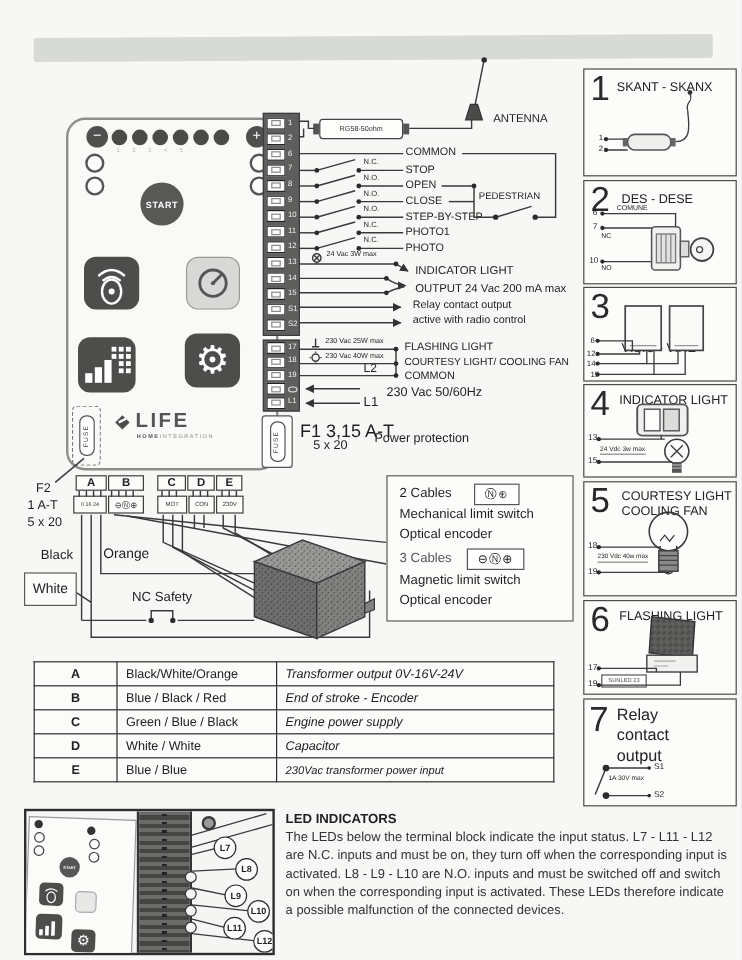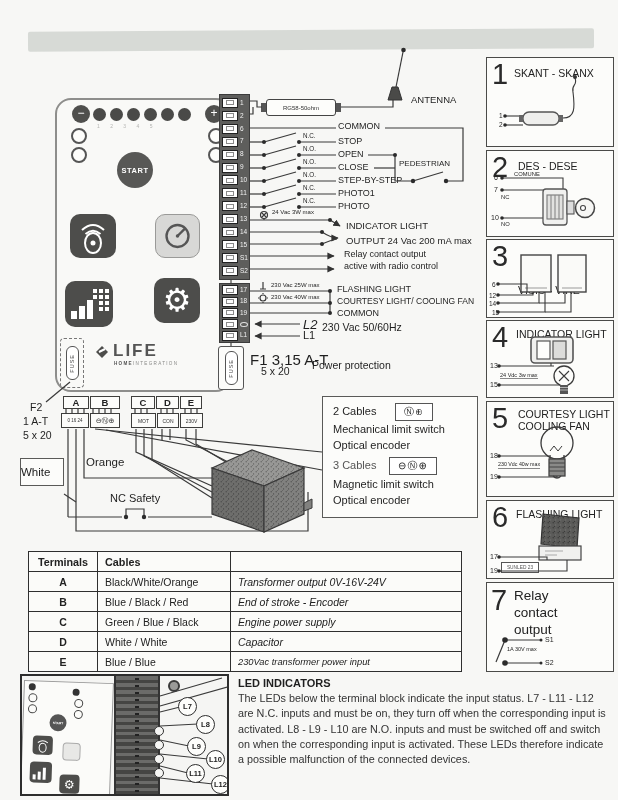--- a/index.html
+++ b/index.html
@@ -387,21 +387,21 @@
   <span class="lb" style="left:272px;top:209px;font-size:6px;">24 Vac 3W max</span>
   <span class="lb" style="left:346px;top:221px;font-size:9.5px;">INDICATOR LIGHT</span>
   <span class="lb" style="left:346px;top:236px;font-size:9.5px;">OUTPUT 24 Vac 200 mA max</span>
   <span class="lb" style="left:344px;top:250px;font-size:9px;">Relay contact output</span>
   <span class="lb" style="left:344px;top:262px;font-size:9px;">active with radio control</span>
   <span class="lb" style="left:271px;top:282px;font-size:6px;">230 Vac 25W max</span>
   <span class="lb" style="left:337px;top:285px;font-size:9px;">FLASHING LIGHT</span>
   <span class="lb" style="left:271px;top:294px;font-size:6px;">230 Vac 40W max</span>
   <span class="lb" style="left:337px;top:297px;font-size:8.5px;">COURTESY LIGHT/ COOLING FAN</span>
   <span class="lb" style="left:337px;top:309px;font-size:9px;">COMMON</span>
-  <span class="lb" style="left:303px;top:318px;font-size:13px;font-style:italic;">L2</span>
+  <span class="lb" style="left:303px;top:302px;font-size:10px;">L2</span>
   <span class="lb" style="left:303px;top:329px;font-size:11px;">L1</span>
   <span class="lb" style="left:322px;top:322px;font-size:10.5px;">230 Vac 50/60Hz</span>
   <span class="lb" style="left:250px;top:352px;font-size:15px;">F1 3,15 A-T</span>
   <span class="lb" style="left:261px;top:366px;font-size:10.5px;">5 x 20</span>
   <span class="lb" style="left:312px;top:360px;font-size:10.5px;">Power protection</span>
 
   <span class="lb" style="left:30px;top:402px;font-size:10.5px;">F2</span>
   <span class="lb" style="left:23px;top:416px;font-size:10.5px;">1 A-T</span>
   <span class="lb" style="left:23px;top:430px;font-size:10.5px;">5 x 20</span>
 
@@ -431,21 +431,21 @@
     </div>
   <div class="ccell" style="left:157px;top:413px;width:22px;height:15px;font-size:5px;">
       <span>CON</span>
     </div>
   <div class="ccell" style="left:180px;top:413px;width:23px;height:15px;font-size:5px;">
       <span>230V</span>
     </div>
 
   <span class="lb" style="left:34px;top:457px;font-size:11px;">Black</span>
   <span class="lb" style="left:86px;top:456px;font-size:11.5px;">Orange</span>
-  <div class="obox" style="left:20px;top:458px;width:44px;height:28px;display:flex;align-items:center;justify-content:flex-start;">
+  <div class="obox" style="left:20px;top:477px;width:44px;height:28px;display:flex;align-items:center;justify-content:center;">
     <span style="font-size:11.5px;">White</span>
   </div>
   <span class="lb" style="left:110px;top:492px;font-size:11px;">NC Safety</span>
 
   <div class="obox" style="left:322px;top:396px;width:156px;height:122px;z-index:6;">
     <span class="lb" style="left:10px;top:8px;font-size:11px;">2 Cables</span>
     <div class="symbox" style="left:72px;top:6px;width:36px;height:16px;">
       <span style="font-size:10px;letter-spacing:1px;">Ⓝ⊕</span>
     </div>
     <span class="lb" style="left:10px;top:26px;font-size:11px;">Mechanical limit switch</span>
@@ -453,25 +453,20 @@
     <span class="lb" style="left:10px;top:62px;font-size:11px;color:#555;">3 Cables</span>
     <div class="symbox" style="left:66px;top:60px;width:46px;height:16px;">
       <span style="font-size:10px;letter-spacing:1px;">⊖Ⓝ⊕</span>
     </div>
     <span class="lb" style="left:10px;top:81px;font-size:11px;">Magnetic limit switch</span>
     <span class="lb" style="left:10px;top:97px;font-size:11px;">Optical encoder</span>
   </div>
 
   <table class="dtable">
     <tbody>
-        <tr>
-      <td class="cA hd">Terminals</td>
-      <td class="cB hd">Cables</td>
-      <td class="cC hd"></td>
-    </tr>
     <tr>
       <td class="cA">A</td>
       <td class="cB">Black/White/Orange</td>
       <td class="cC">Transformer output 0V-16V-24V</td>
     </tr>
     <tr>
       <td class="cA">B</td>
       <td class="cB">Blue / Black / Red</td>
       <td class="cC">End of stroke - Encoder</td>
     </tr>

